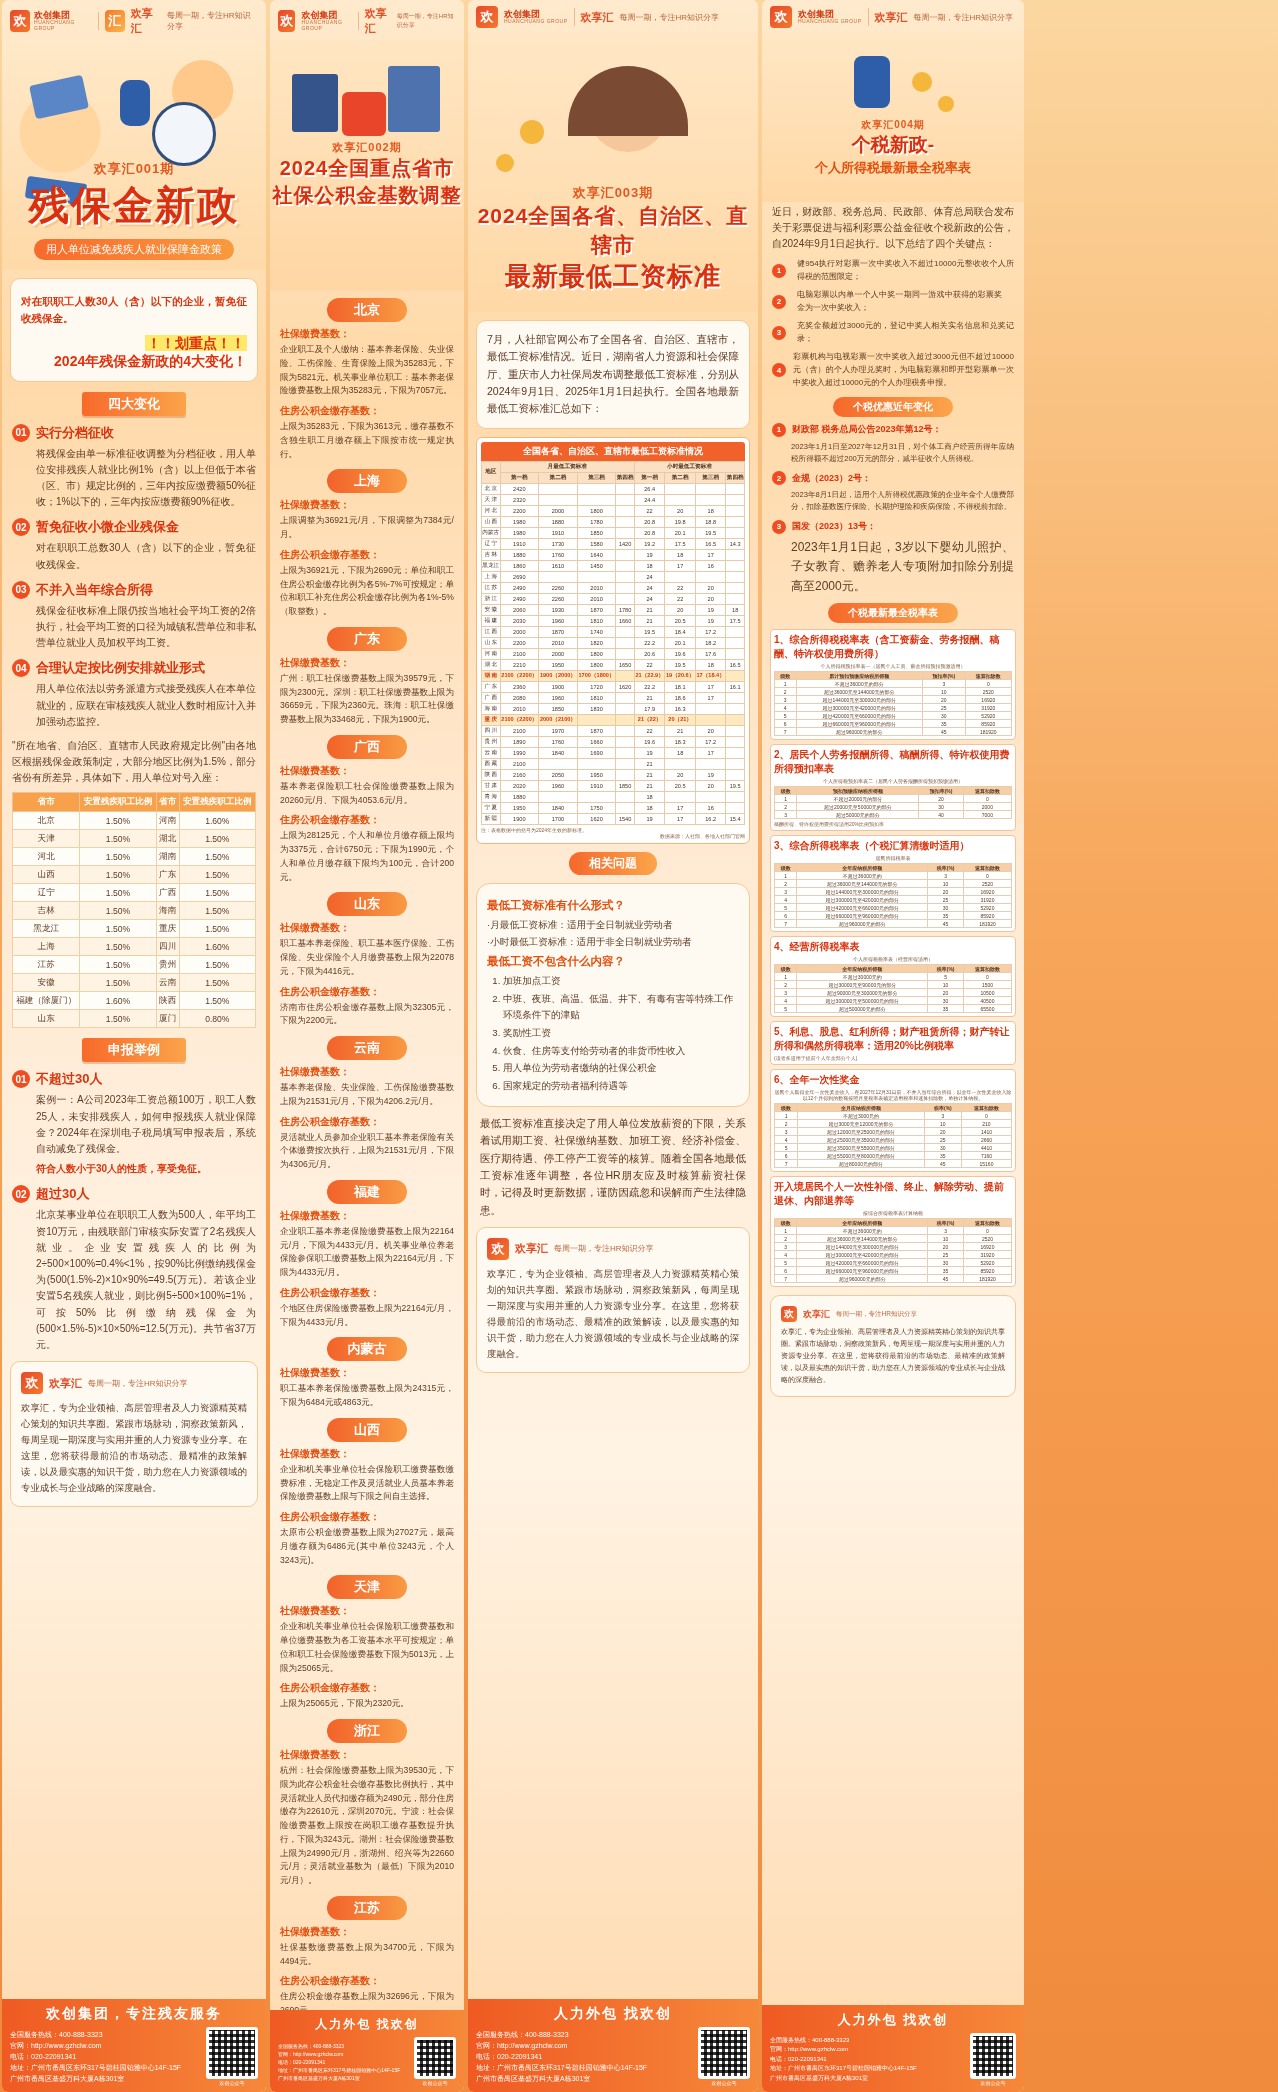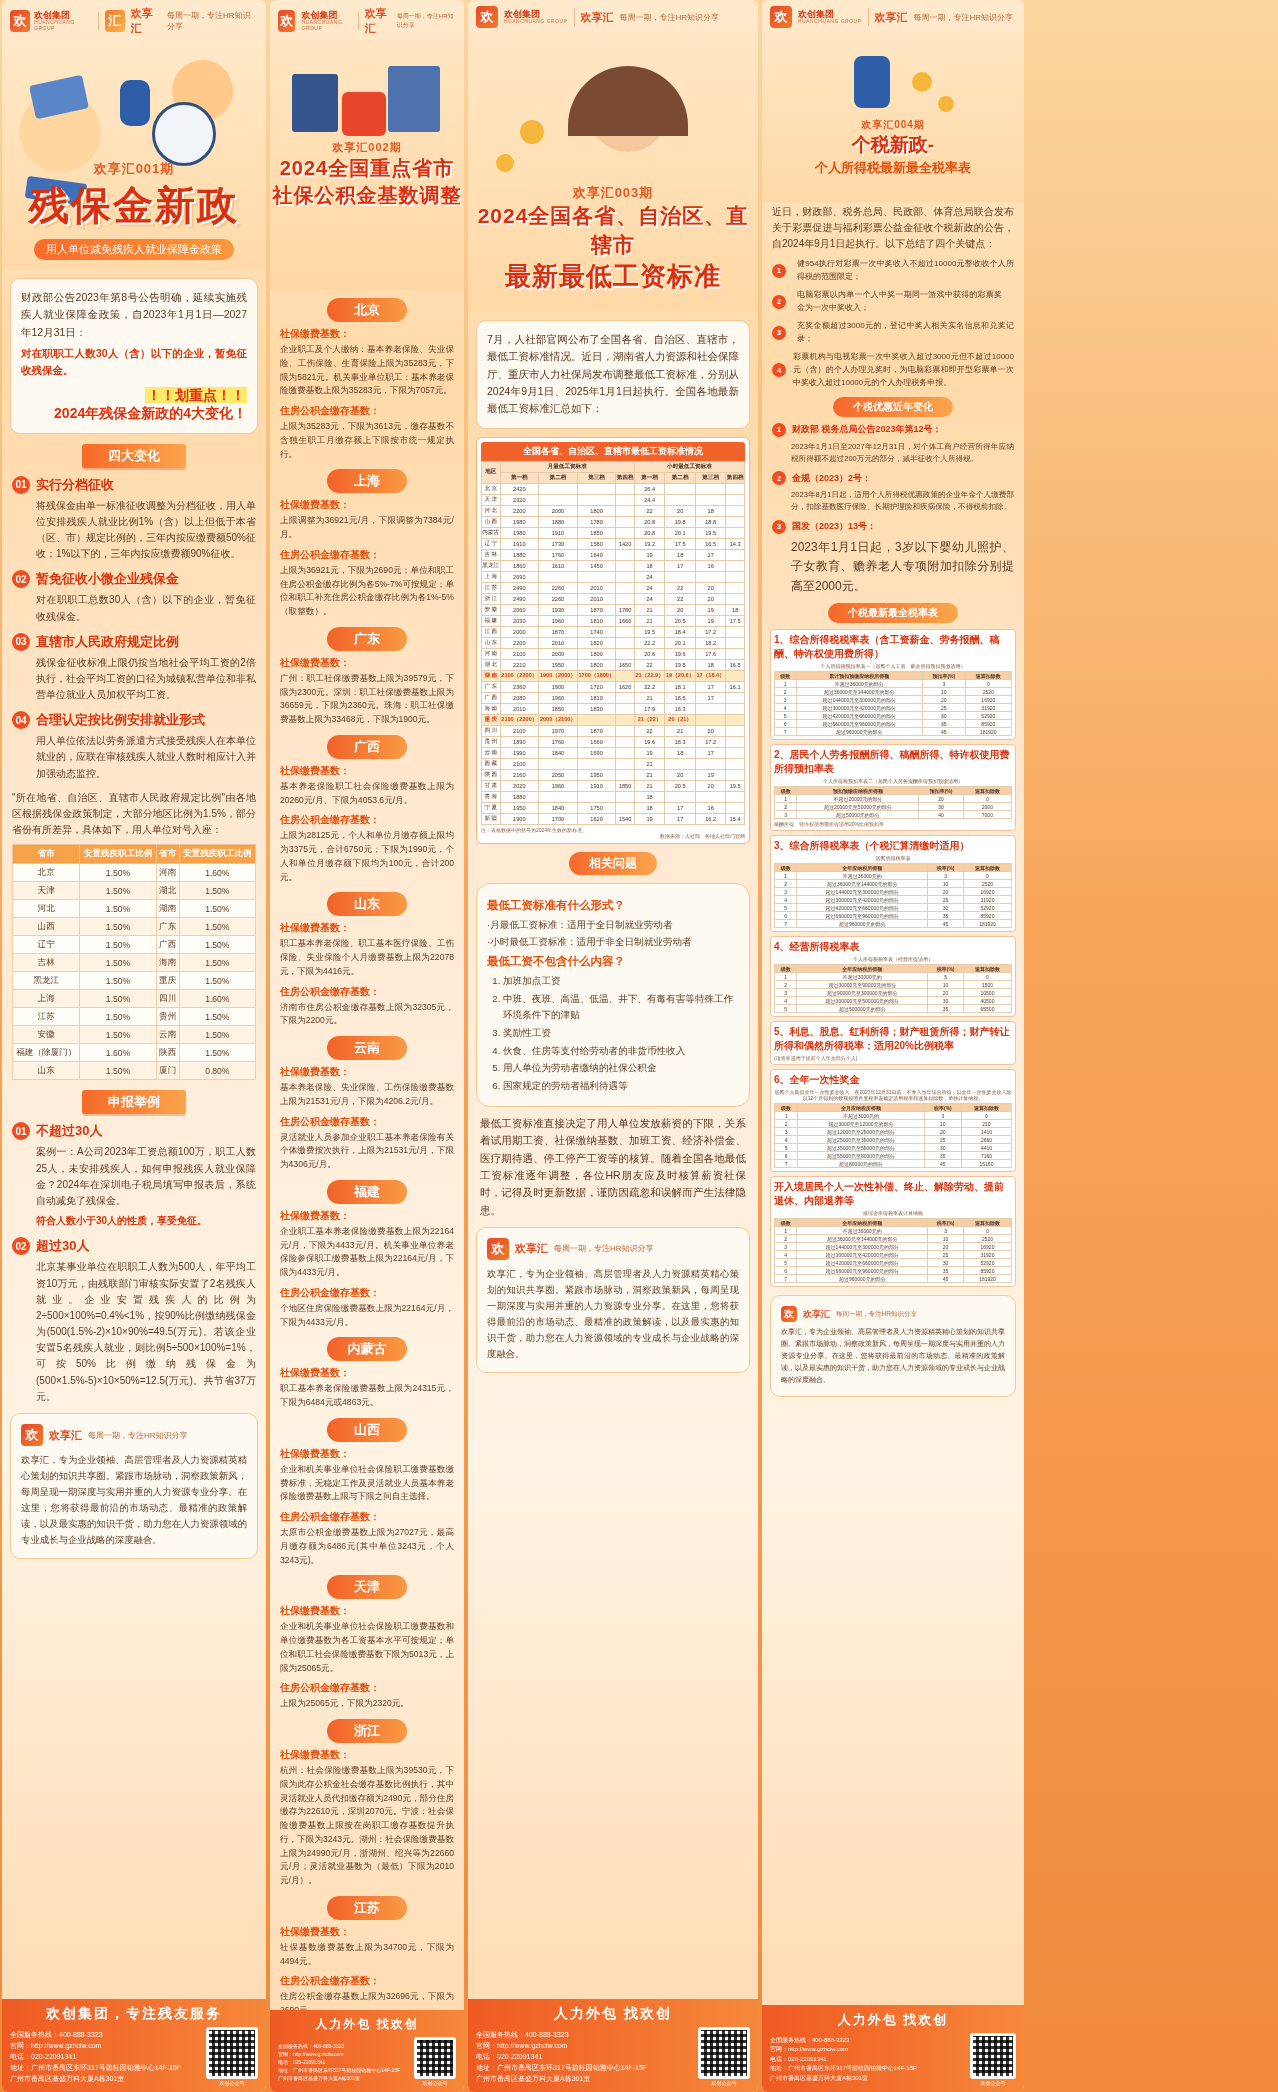--- a/index.html
+++ b/index.html
@@ -140,21 +140,20 @@
         <div class="deco" style="left:24px;top:140px;width:60px;height:22px;background:#3f6fb8;border-radius:3px;transform:rotate(8deg)"></div>
       </div>
       <div class="hero-title">
         <div class="issue">欢享汇001期</div>
         <div class="bigtitle">残保金新政</div>
         <div class="subribbon">用人单位减免残疾人就业保障金政策</div>
       </div>
     </div>
 
     <div class="card">
-      <div class="para">财政部公告2023年第8号公告明确，延续实施残疾人就业保障金政策，自2023年1月1日—2027年12月31日：</div>
       <div class="para" style="margin-top:4px;"><b>对在职职工人数30人（含）以下的企业，暂免征收残保金。</b></div>
       <div class="center" style="margin-top:6px;">
         <span class="hl redbig">！！划重点！！</span>
       </div>
       <div class="center redbig">2024年残保金新政的4大变化！</div>
     </div>
 
     <div class="sechead"><span>四大变化</span></div>
 
     <div class="item">
@@ -167,21 +166,21 @@
     <div class="item">
       <div class="item-h">
           <div class="num">02</div>
           <div class="item-t">暂免征收小微企业残保金</div>
         </div>
       <div class="item-b">对在职职工总数30人（含）以下的企业，暂免征收残保金。</div>
     </div>
     <div class="item">
       <div class="item-h">
           <div class="num">03</div>
-          <div class="item-t">直辖市人民政府规定比例</div>
+          <div class="item-t">不并入当年综合所得</div>
         </div>
       <div class="item-b">残保金征收标准上限仍按当地社会平均工资的2倍执行，社会平均工资的口径为城镇私营单位和非私营单位就业人员加权平均工资。</div>
     </div>
     <div class="item">
       <div class="item-h">
           <div class="num">04</div>
           <div class="item-t">合理认定按比例安排就业形式</div>
         </div>
       <div class="item-b">用人单位依法以劳务派遣方式接受残疾人在本单位就业的，应联在审核残疾人就业人数时相应计入并加强动态监控。</div>
     </div>

